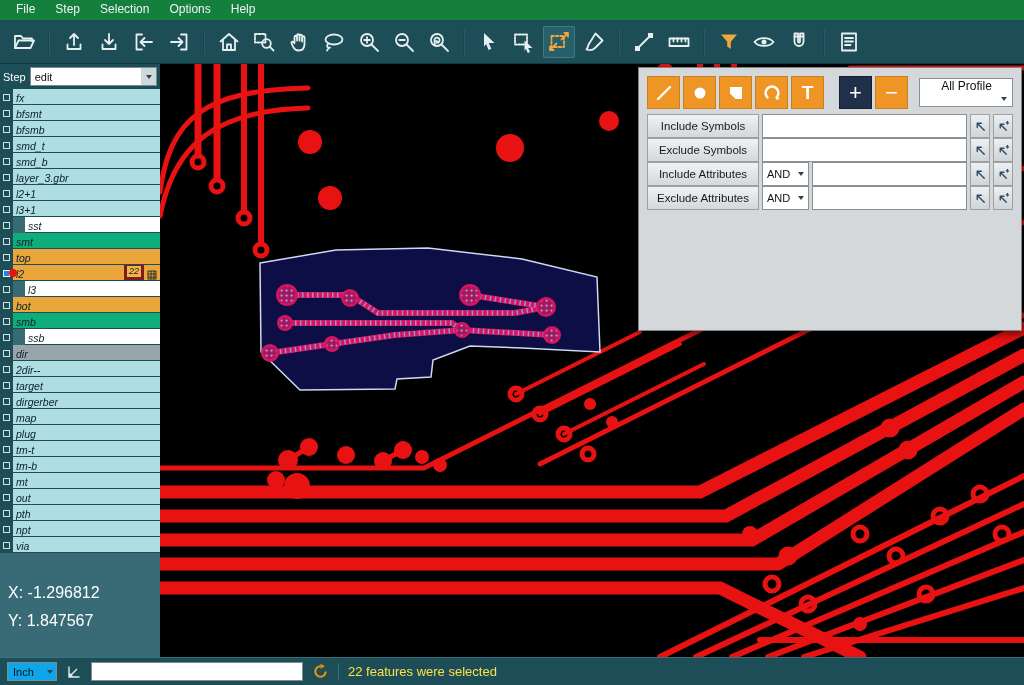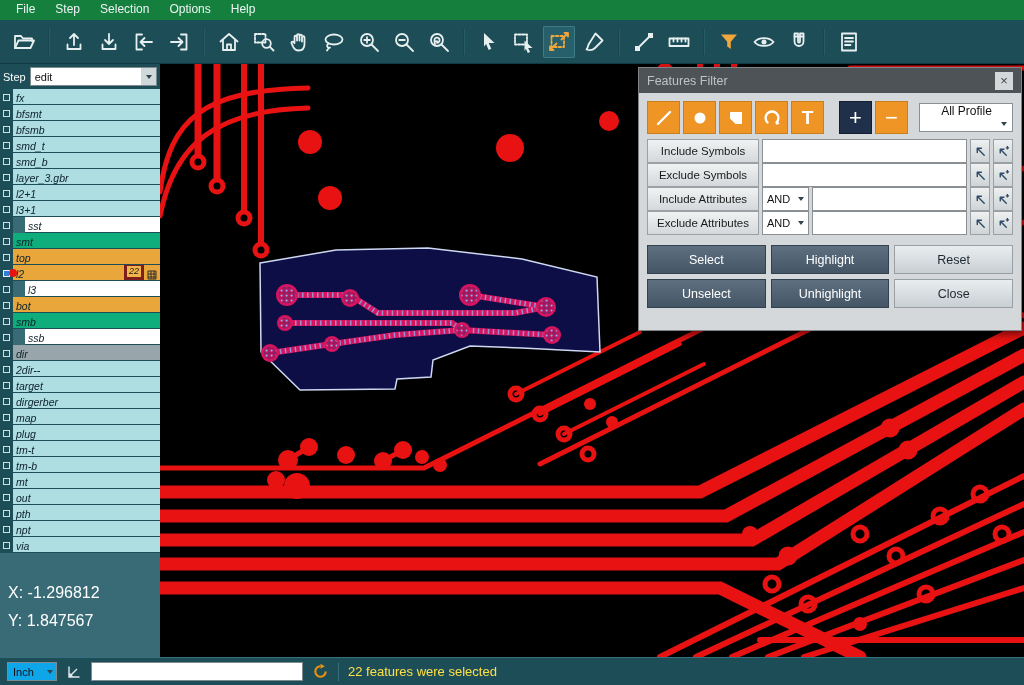--- a/index.html
+++ b/index.html
@@ -646,24 +646,20 @@
             <circle cx="392" cy="271" r="6.5"></circle>
               <circle cx="302" cy="266" r="5.5"></circle>
             <circle cx="172" cy="280" r="5.5"></circle>
               <circle cx="110" cy="289" r="6.5"></circle>
             <circle cx="125" cy="259" r="5.5"></circle>
           </g>
         </g>
       </svg>
 
       <div class="dialog">
-        <div class="dlg-title">
-          <span>Features Filter</span>
-          <span class="dlg-close">×</span>
-        </div>
         <div class="dlg-body">
           <div class="type-row">
             <span id="type-buttons" style="display:contents"><div class="type-btn">
                   <svg viewBox="0 0 20 20">
                     <path d="M4 16 L16 4"></path>
                   </svg>
                 </div><div class="type-btn">
                   <svg viewBox="0 0 20 20">
                     <circle cx="10" cy="10" r="5.5" fill="#fff" stroke="none"></circle>
                   </svg>
@@ -749,28 +745,20 @@
                   </svg>
                 </div>
                 <div class="f-pick">
                   <svg viewBox="0 0 14 14">
                     <path d="M3.5 4.5 L10 11 M3.5 4.5 v4 M3.5 4.5 h4" stroke="#2c4a66" stroke-width="1.5" fill="none" stroke-linecap="round"></path>
                     <path d="M9.5 3 h3.5 M11.25 1.2 v3.6" stroke="#2c4a66" stroke-width="1.3" fill="none"></path>
                   </svg>
                 </div>
               </div>
             </div>
-          <div class="action-grid" id="action-buttons">
-              <div class="act-btn act-dark">Select</div>
-              <div class="act-btn act-dark">Highlight</div>
-              <div class="act-btn act-light">Reset</div>
-              <div class="act-btn act-dark">Unselect</div>
-              <div class="act-btn act-dark">Unhighlight</div>
-              <div class="act-btn act-light">Close</div>
-            </div>
         </div>
       </div>
     </div>
   </div>
 
   <div class="statusbar">
     <div class="unit-select">
       <span>Inch</span>
       <span class="caret" style="margin-left:auto;margin-right:3px"></span>
     </div>

